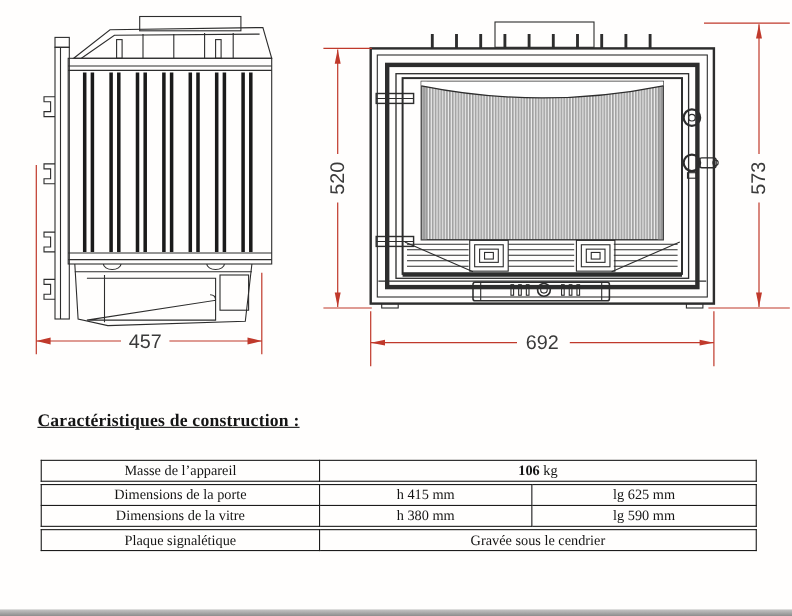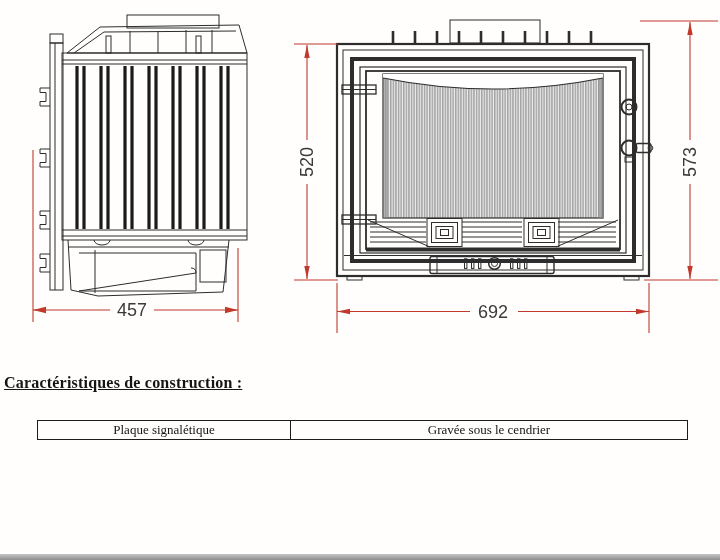--- a/index.html
+++ b/index.html
@@ -9,21 +9,21 @@
     font-family:"Liberation Serif", serif;
   }
   .page{position:absolute;inset:0;background:#fffefd;}
   svg.drawing{position:absolute;left:0;top:0;}
   .ln{stroke:#2d2d2d;fill:none;stroke-width:1;}
   .fin{stroke:#1a1a1a;fill:none;stroke-width:3.2;}
   .red{stroke:#c0392b;fill:none;stroke-width:1.1;}
   .redfill{fill:#c0392b;stroke:none;}
   .dimtext{font-family:"Liberation Sans", sans-serif;font-size:18px;fill:#3a3a3a;}
   .title{
-    position:absolute;left:4px;top:374px;
+    position:absolute;left:34px;top:374px;
     font-size:16px;font-weight:bold;color:#151515;
     text-decoration:underline;letter-spacing:.2px;
   }
   .tablewrap{position:absolute;left:37px;top:418px;width:650px;}
   .tablewrap table{border-collapse:collapse;table-layout:fixed;width:650px;margin:0 0 2px 0;}
   .tablewrap td{
     border:1px solid #1c1c1c;text-align:center;vertical-align:middle;
     font-size:13px;line-height:1.12;color:#141414;height:16px;padding:1px 4px;
   }
   .scan-edge{
@@ -168,24 +168,47 @@
 
   <div class="title">Caractéristiques de construction :</div>
 
   <div class="tablewrap">
     <table>
       <colgroup>
           <col style="width:253px">
           <col style="width:397px">
         </colgroup>
       <tbody>
+          <tr>
+        <td>Masse de l’appareil</td>
+        <td><b>106</b><span> kg</span></td>
+      </tr>
     </tbody>
       </table>
 
 
+    <table>
+      <colgroup>
+          <col style="width:253px">
+          <col style="width:193px">
+          <col style="width:204px">
+        </colgroup>
+      <tbody>
+          <tr>
+        <td>Dimensions de la porte</td>
+        <td>h 415 mm</td>
+        <td>lg 625 mm</td>
+      </tr>
+      <tr>
+        <td>Dimensions de la vitre</td>
+        <td>h 380 mm</td>
+        <td>lg 590 mm</td>
+      </tr>
+    </tbody>
+      </table>
 
     <table>
       <colgroup>
           <col style="width:253px">
           <col style="width:397px">
         </colgroup>
       <tbody>
           <tr>
         <td>Plaque signalétique</td>
         <td>Gravée sous le cendrier</td>

